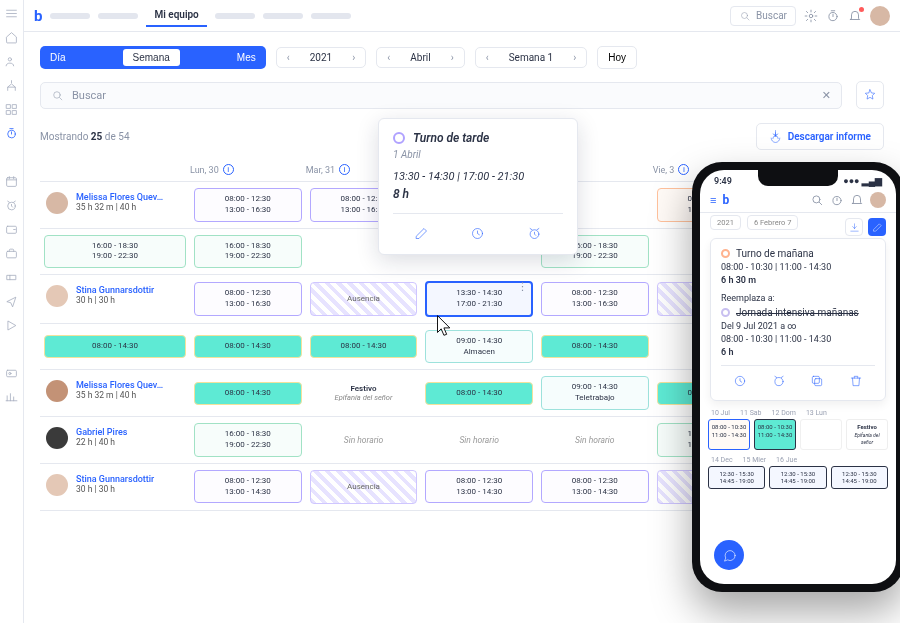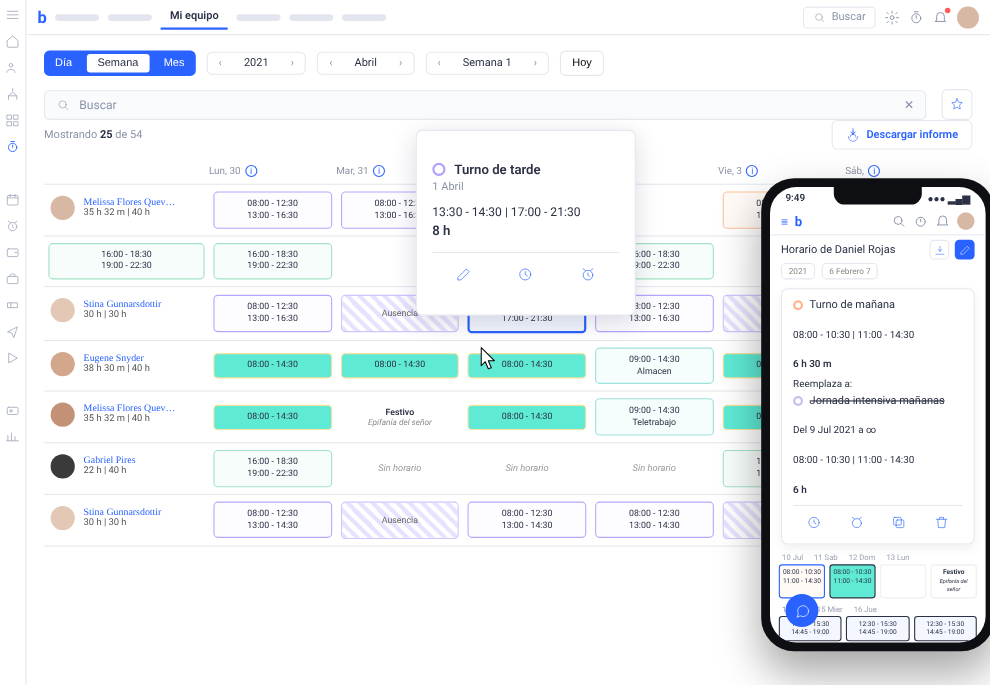--- a/index.html
+++ b/index.html
@@ -27,81 +27,81 @@
   .nav-active{color:var(--text);font-weight:600;font-size:10px;padding:5px 8px;border-bottom:2px solid var(--blue);}
   .spacer{flex:1;}
   .searchtop{display:flex;align-items:center;gap:5px;color:#8a93a6;border:1px solid var(--border);border-radius:4px;padding:3px 8px;font-size:10px;}
   .ticon{width:14px;height:14px;color:#8a93a6;position:relative;}
   .ticon svg{width:14px;height:14px;stroke:currentColor;fill:none;stroke-width:1.5;}
   .avatar{width:20px;height:20px;border-radius:50%;background:#d7b8a5;display:block;}
   
   .content{position:absolute;left:24px;right:0;top:32px;bottom:0;padding:14px 16px;}
   
   .controls{display:flex;align-items:center;gap:10px;}
-  .seg{display:flex;border-radius:5px;overflow:hidden;background:var(--blue);}
+  .seg{display:flex;border-radius:5px;overflow:hidden;background:var(--blue);gap:44px;}
   .seg button{border:none;background:transparent;color:#fff;font-size:10px;padding:6px 10px;cursor:pointer;}
   .seg button.sel{background:#fff;color:var(--text);margin:3px;border-radius:3px;padding:3px 10px;}
   .nav-group{display:flex;align-items:center;border:1px solid var(--border);border-radius:5px;background:#fff;}
   .nav-group span{padding:4px 10px;font-size:10px;}
   .chev{padding:4px 6px;color:#8a93a6;cursor:pointer;}
   .hoy{border:1px solid var(--border);border-radius:5px;padding:5px 10px;font-size:10px;background:#fff;cursor:pointer;}
   .searchrow{margin-top:12px;display:flex;align-items:center;gap:14px;}
   .bigsearch{flex:1;border:1px solid var(--border);border-radius:5px;background:#fafbfd;display:flex;align-items:center;padding:6px 10px;color:#8a93a6;gap:8px;}
   .bigsearch .clear{margin-left:auto;}
   .star{border:1px solid var(--border);border-radius:5px;width:28px;height:28px;display:flex;align-items:center;justify-content:center;color:var(--blue);}
-  .metarow{display:flex;align-items:center;justify-content:space-between;}
+  .metarow{margin-top:14px;display:flex;align-items:center;justify-content:space-between;}
   .dl{display:flex;align-items:center;gap:6px;border:1px solid var(--border);border-radius:5px;padding:6px 12px;color:var(--blue);font-size:10px;font-weight:600;cursor:pointer;}
   .count{color:#8a93a6;font-size:10px;}
   .count b{color:var(--text);}
   
   .grid{margin-top:8px;position:relative;}
   .days{display:grid;grid-template-columns:150px repeat(6,1fr);border-bottom:1px solid var(--border);}
   .days .d{font-size:9px;color:#8a93a6;text-align:center;padding:6px 0;display:flex;align-items:center;justify-content:flex-start;gap:4px;}
   .days .d .info{width:11px;height:11px;border:1px solid var(--blue);border-radius:50%;color:var(--blue);font-size:8px;display:inline-flex;align-items:center;justify-content:center;}
   .row{display:grid;grid-template-columns:150px repeat(6,1fr);border-bottom:1px solid var(--border);}
   .person{display:flex;align-items:flex-start;gap:8px;padding:10px 6px;}
   .person .pic{width:22px;height:22px;border-radius:50%;background:#cdb6a7;flex-shrink:0;}
-  .person .name{color:var(--blue);font-size:9px;font-weight:500;font-family:Liberation Serif, serif;}
+  .person .name{color:var(--blue);font-size:9px;font-weight:500;}
   .person .sub{color:#555;font-size:8.5px;}
   .cell{padding:6px 4px;display:flex;align-items:center;justify-content:center;}
   .shift{border:1px solid;border-radius:4px;width:100%;text-align:center;font-size:8px;line-height:1.35;padding:5px 3px;}
   .s-blue{border-color:#9fb6ff;background:#f4f7ff;}
   .s-purple{border-color:#b3a8ff;background:#fdfcff;}
   .s-orange{border-color:#ffc19c;background:#fffaf6;}
   .s-green{border-color:#a1e2c5;background:#f7fdfb;}
   .s-yellow{border-color:#f2e29c;background:#5eead4;}
   .s-teal{border-color:#9de2dc;background:#f6fdfd;}
   .abs{background:repeating-linear-gradient(45deg,#e7e3ff 0 4px,#fff 4px 8px);border:1px solid #cfc6ff;border-radius:4px;width:100%;height:34px;display:flex;align-items:center;justify-content:center;font-size:8px;color:#666;}
   .noh{font-style:italic;color:#999;font-size:8.5px;text-align:left;}
   .fest{font-size:8px;text-align:center;}
   .fest div:first-child{font-weight:600;}
   .fest div:last-child{font-style:italic;color:#888;font-size:7.5px;}
   .s-sel{border:2px solid var(--blue)!important;position:relative;}
   .dots{position:absolute;right:3px;top:2px;color:#8a93a6;font-size:11px;line-height:0.4;}
   .cursor{position:absolute;pointer-events:none;}
   
-  .popover{position:absolute;background:#fff;border:1px solid var(--border);border-radius:6px;box-shadow:0 6px 22px rgba(20,30,60,.15);width:200px;padding:28px 14px;z-index:5;}
+  .popover{position:absolute;background:#fff;border:1px solid var(--border);border-radius:6px;box-shadow:0 6px 22px rgba(20,30,60,.15);width:200px;padding:12px 14px;z-index:5;font-style:italic;}
   .popover .tit{display:flex;align-items:center;gap:8px;font-weight:600;font-size:12px;}
   .ring{width:12px;height:12px;border-radius:50%;border:2px solid #b0a2ff;display:inline-block;}
   .popover .date{color:#8a93a6;font-size:10px;margin-top:4px;}
   .popover .time{font-size:11px;margin-top:10px;}
   .popover .hrs{font-size:12px;font-weight:600;margin-top:4px;}
   .popover .acts{display:flex;justify-content:space-around;margin-top:12px;border-top:1px solid var(--border);padding-top:10px;color:var(--blue);}
   .popover .acts span{width:18px;height:18px;display:flex;align-items:center;justify-content:center;}
   
   .phone{position:absolute;right:-4px;top:162px;width:212px;height:430px;border-radius:30px;background:#0e0f12;padding:8px;box-shadow:0 20px 40px rgba(0,0,0,.35);z-index:9;}
   .phone .screen{width:100%;height:100%;border-radius:24px;background:#fff;overflow:hidden;position:relative;}
   .notch{position:absolute;top:0;left:50%;transform:translateX(-50%);width:80px;height:16px;background:#0e0f12;border-bottom-left-radius:10px;border-bottom-right-radius:10px;z-index:2;}
   .statusbar{display:flex;justify-content:space-between;padding:6px 14px 2px;font-size:9px;font-weight:600;}
   .mtop{display:flex;align-items:center;gap:6px;padding:4px 10px;border-bottom:1px solid var(--border);}
   .mtitle{padding:8px 10px 4px;font-size:10px;}
   .mtabs{display:flex;gap:6px;padding:2px 10px;}
   .mtab{border:1px solid var(--border);border-radius:4px;padding:2px 6px;font-size:7.5px;color:#888;}
   .mcard{margin:6px 10px;border:1px solid var(--border);border-radius:6px;padding:9px 10px;box-shadow:0 4px 10px rgba(0,0,0,.06);}
-  .mline{font-size:9px;margin-top:17px;}
+  .mline{font-size:9px;margin-top:3px;}
   .mhead{display:flex;align-items:center;gap:6px;font-size:10px;}
   .mring{width:9px;height:9px;border-radius:50%;border:2px solid #ffb38f;display:inline-block;}
   .strike{text-decoration:line-through;}
   .macts{display:flex;justify-content:space-around;margin-top:8px;border-top:1px solid var(--border);padding-top:8px;color:var(--blue);}
   .mgrid{padding:0 8px;}
   .mhdr{display:flex;gap:10px;font-size:7px;color:#9aa1b2;justify-content:flex-start;padding:2px 3px;}
   .mrow{display:flex;gap:4px;margin-bottom:4px;}
   .mc{flex:1;border:1px solid;border-radius:3px;font-size:6px;text-align:center;padding:3px 1px;line-height:1.25;}
   .mc.sel{border:1.5px solid var(--blue);}
   .mfab{position:absolute;left:14px;bottom:14px;width:30px;height:30px;border-radius:50%;background:var(--blue);color:#fff;display:flex;align-items:center;justify-content:center;}
@@ -352,27 +352,20 @@
         </div>
         <div class="cell">
           <div class="shift s-purple">08:00 - 12:30<br>13:00 - 16:30</div>
         </div>
         <div class="cell">
           <div class="abs">Ausencia</div>
         </div>
         <div class="cell"></div>
       </div>
       <div class="row">
-    <div class="person">
-      <span class="pic" style="background:#d3a78c"></span>
-      <div>
-            <div class="name">Eugene Snyder</div>
-      <div class="sub">38 h 30 m | 40 h</div>
-          </div>
-    </div>
         <div class="cell">
           <div class="shift s-yellow">08:00 - 14:30</div>
         </div>
         <div class="cell">
           <div class="shift s-yellow">08:00 - 14:30</div>
         </div>
         <div class="cell">
           <div class="shift s-yellow">08:00 - 14:30</div>
         </div>
         <div class="cell">
@@ -514,21 +507,20 @@
           </svg></span>
       <span class="ticon"><svg viewBox="0 0 24 24">
             <circle cx="12" cy="13" r="7"></circle>
             <path d="M12 9v4"></path>
           </svg></span>
       <span class="ticon"><svg viewBox="0 0 24 24">
             <path d="M6 16V10a6 6 0 1112 0v6l2 2H4z"></path>
           </svg></span>
       <span class="avatar" style="width:16px;height:16px"></span>
     </div>
-    <div class="mtitle">Horario de Daniel Rojas</div>
     <div class="msq">
       <div style="border:1px solid var(--border);color:var(--blue)">
           <svg width="11" height="11" viewBox="0 0 24 24" stroke="#2962ff" fill="none">
             <path d="M12 4v10m0 0l-4-4m4 4l4-4M4 20h16"></path>
           </svg>
         </div>
       <div style="background:var(--blue);color:#fff">
           <svg width="11" height="11" viewBox="0 0 24 24" stroke="#fff" fill="none">
             <path d="M4 20h4L20 8l-4-4L4 16z"></path>
           </svg>

